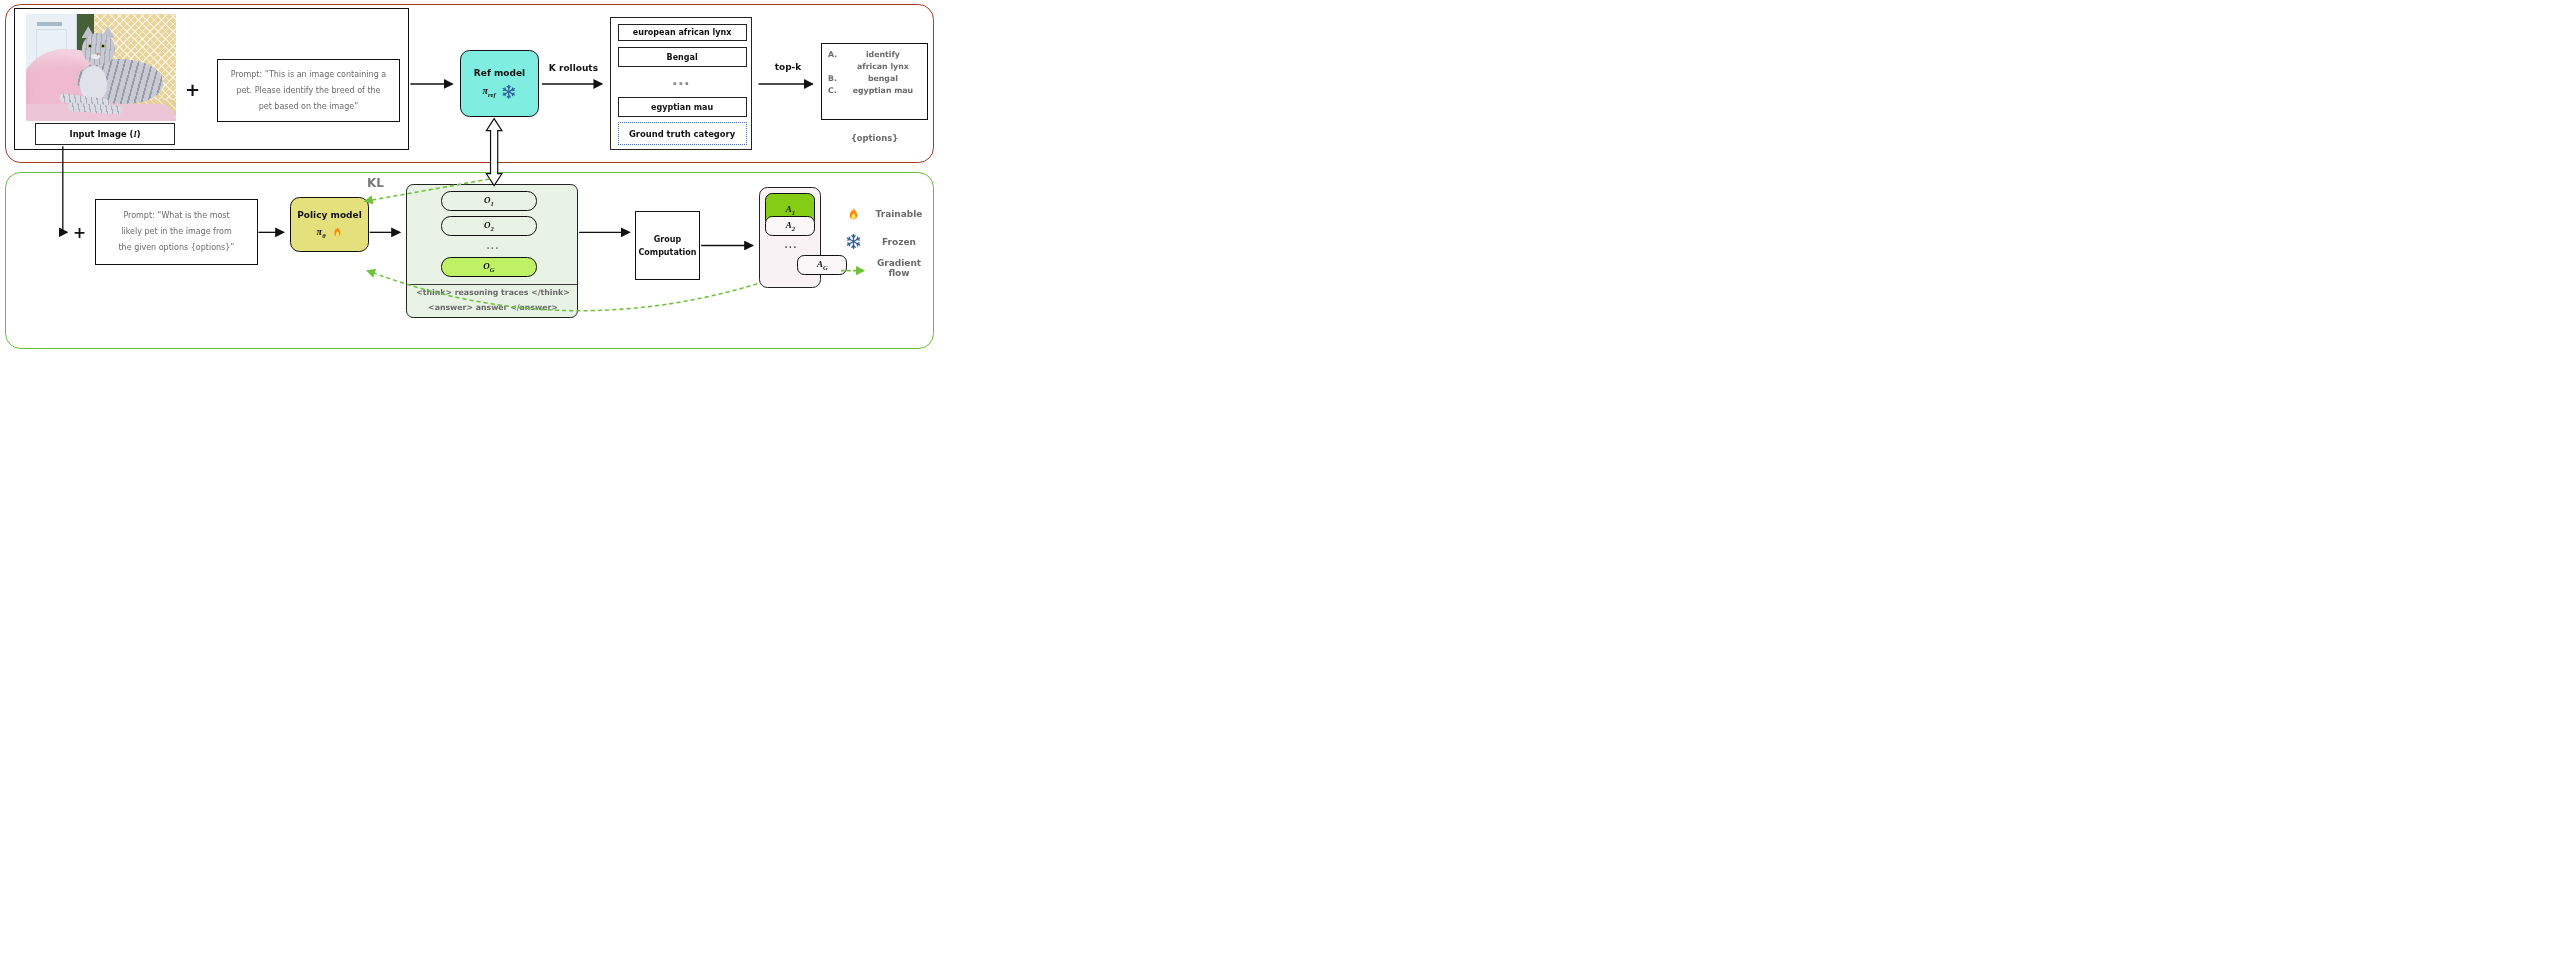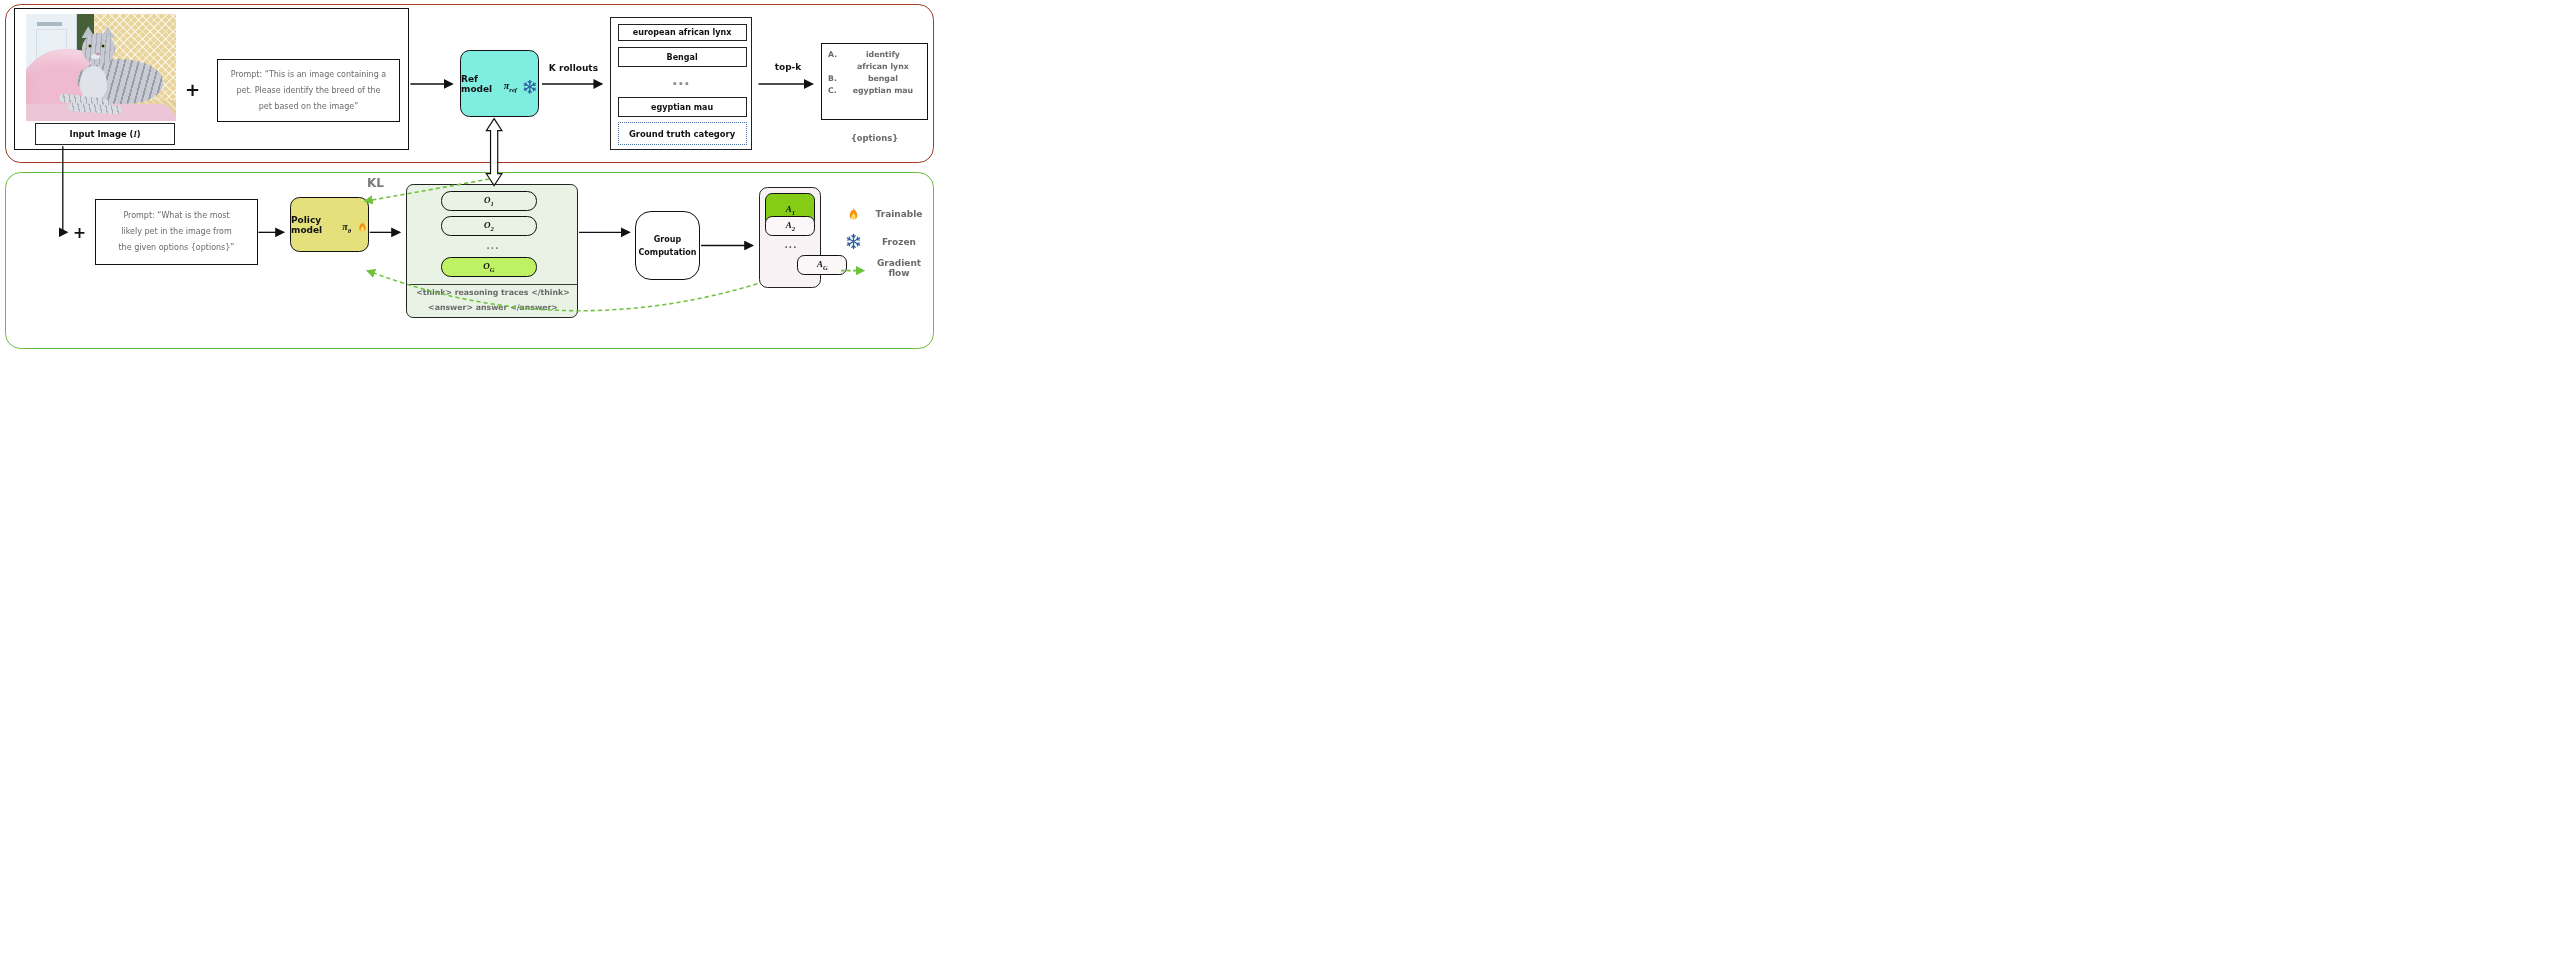--- a/index.html
+++ b/index.html
@@ -13,21 +13,21 @@
   .sec.green{border:1.5px solid #67BE3F;}
   .blackbox{border:1.2px solid #111111; background:#ffffff;}
   .thinbox{border:0.9px solid #222222; background:#ffffff;}
   .promptbox{border:1.2px solid #111111; background:#ffffff; display:flex; flex-direction:column;
              justify-content:center; align-items:center;}
   .promptline{color:#6a6a6a; font-weight:400; font-size:8px; line-height:16px; white-space:nowrap;}
   .caption{font-weight:700; color:#111; text-align:center;}
   .graytext{color:#6a6a6a; font-weight:700;}
   .item{display:flex; align-items:center; justify-content:center; font-weight:700; font-size:8px; color:#111;}
   .gtbox{border:1.2px dotted #4A6FA5; background:#ffffff;}
-  .modelbox{border:1.2px solid #111111; border-radius:9.6px; display:flex; flex-direction:row;
+  .modelbox{border:1.2px solid #111111; border-radius:9.6px; display:flex; flex-direction:column;
             align-items:center; justify-content:center;}
   .model-title{font-weight:700; font-size:9px; color:#111;}
   .sym{font-family:Liberation Serif, serif; font-style:italic; font-weight:600; font-size:10.2px; color:#111;}
   .sym sub{font-size:6.6px; font-style:italic;}
   .pill{border:1px solid #111; border-radius:9.6px; display:flex; align-items:center; justify-content:center;}
   .pill .sym{font-size:9px; font-weight:700;}
   .plus{font-weight:700; color:#111; font-size:18px; line-height:18px;}
   .arrowlabel{font-weight:700; font-size:9px; color:#111; white-space:nowrap;}
   .legend-label{color:#6a6a6a; font-weight:700; font-size:9px; text-align:center; white-space:nowrap;}
   svg.connectors{position:absolute; left:0; top:0; z-index:20; pointer-events:none;}
@@ -213,21 +213,21 @@
     </div>
     <div class="abs dots-txt" style="left:0; top:59px; width:172px; text-align:center;">...</div>
     <div class="abs pill" style="left:34px; top:72px; width:96px; height:20.3px; background:#bef264;justify-content:center;">
       <span class="sym"><span>O</span><sub>G</sub></span>
     </div>
     <div class="abs" style="left:1.2px; top:99px; width:169px; border-top:0.9px solid #3a3a3a;"></div>
     <div class="abs graytext" style="left:0; top:103px; width:172px; text-align:center; font-size:7.8px;">&lt;think&gt; reasoning traces &lt;/think&gt;</div>
     <div class="abs graytext" style="left:0; top:118px; width:172px; text-align:center; font-size:7.8px;">&lt;answer&gt; answer &lt;/answer&gt;</div>
   </div>
 
-  <div class="abs modelbox" style="left:635px; top:211px; width:65px; height:69px; background:#ffffff; border-radius:16px;">
+  <div class="abs modelbox" style="left:635px; top:211px; width:65px; height:69px; background:#ffffff; border-radius:0;">
     <div class="caption" style="font-size:8px; line-height:13px;">
       <div>Group</div>
       <div>Computation</div>
     </div>
   </div>
 
   <div class="abs" style="left:759px; top:187px; width:62px; height:101px; background:#F8F2F4; border:1px solid #222; border-radius:8.4px;">
     <div class="abs pill" style="left:5.4px; top:5.4px; width:50px; height:34px; background:#84cc16; border-radius:7.2px;">
       <span class="sym"><span>A</span><sub>1</sub></span>
     </div>

